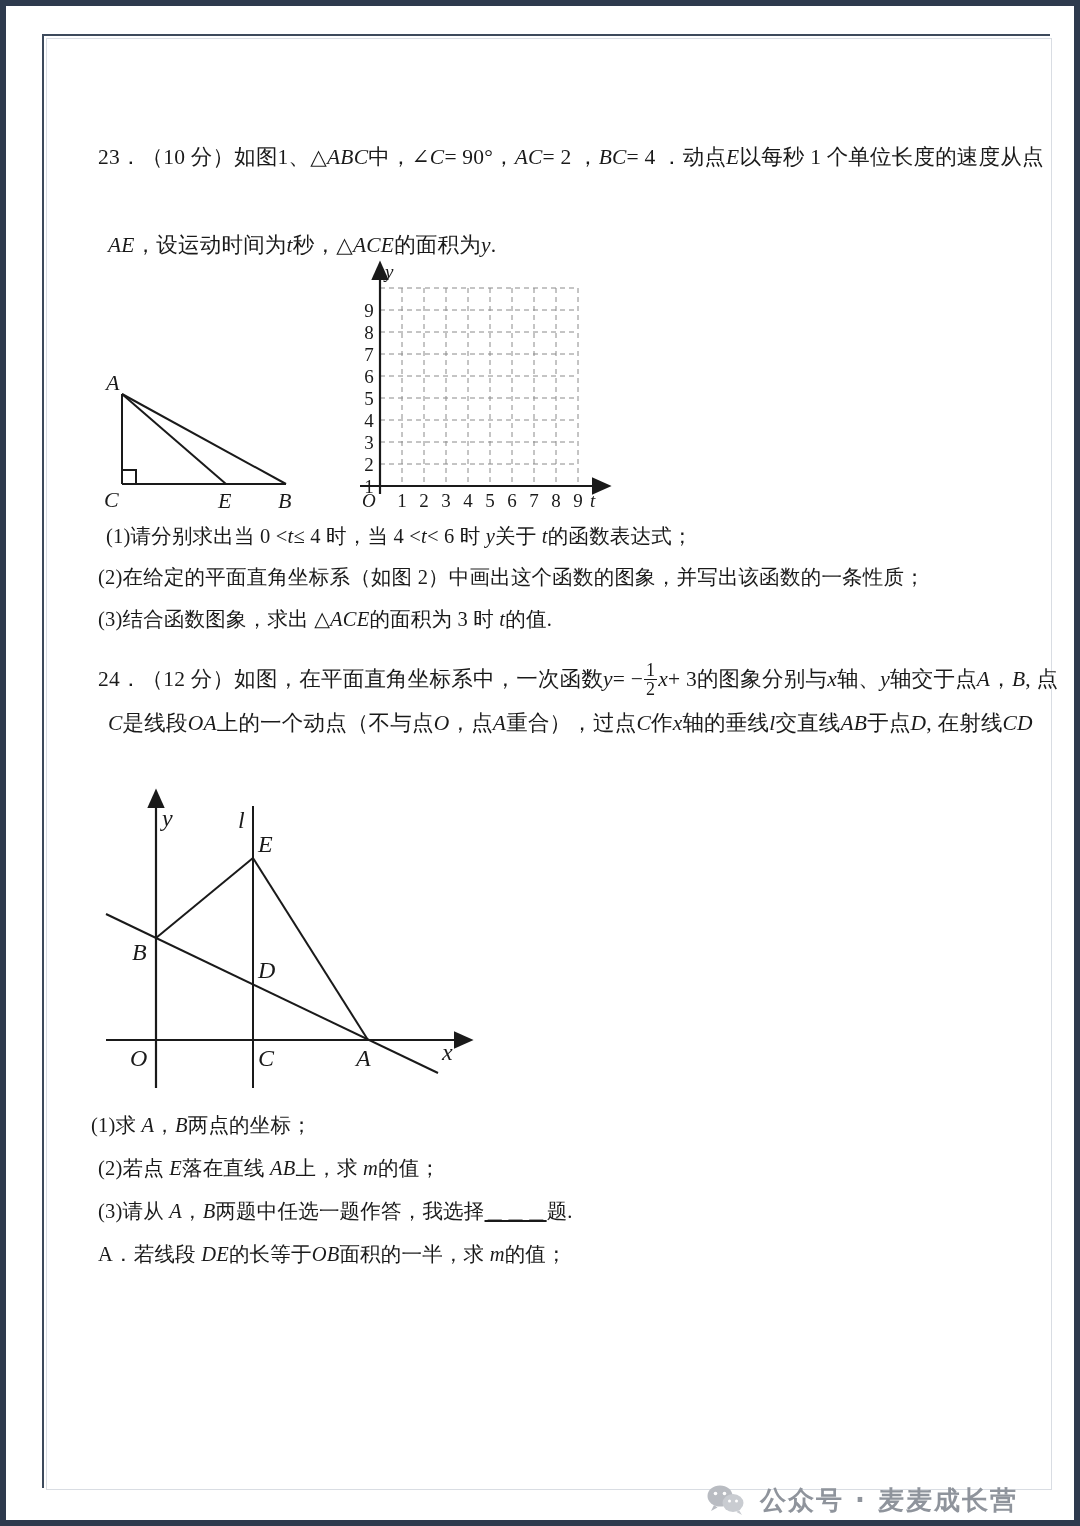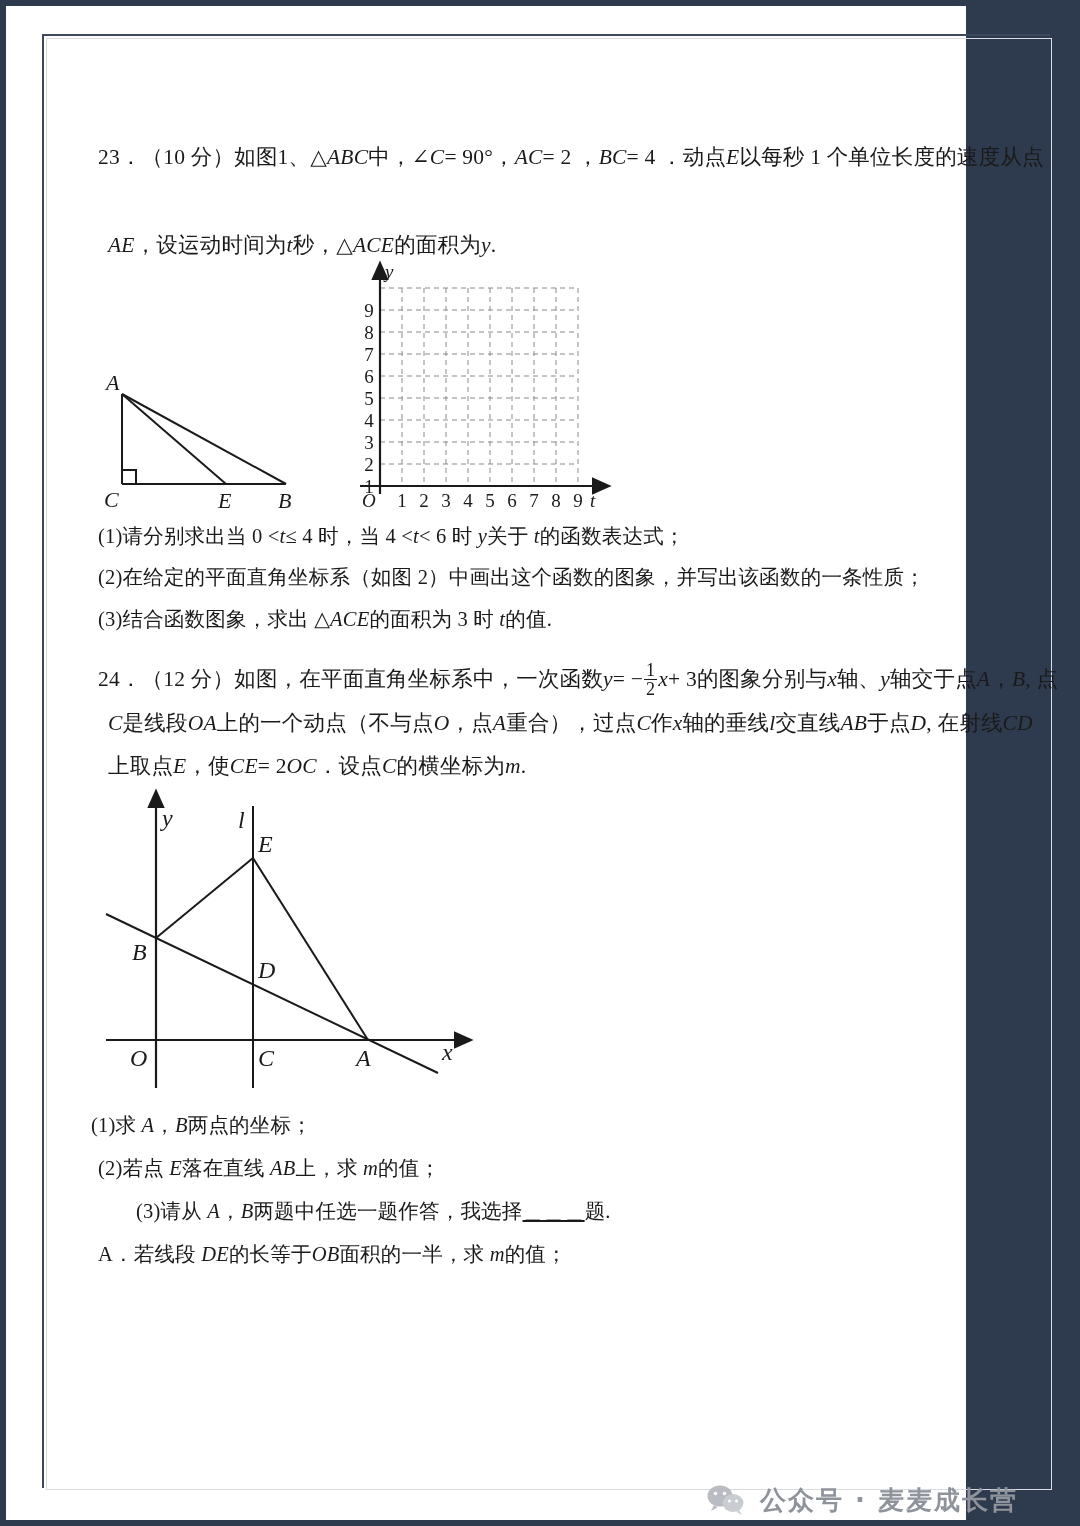--- a/index.html
+++ b/index.html
@@ -12,21 +12,21 @@
   #page{
     position:relative;
     width:1080px;height:1526px;
     box-sizing:border-box;
     background:#2e3a4d;         
     overflow:hidden;
   }
   #sheet{
     position:absolute;
     left:6px;top:6px;
-    width:960px;height:1514px;
+    width:1068px;height:1514px;
     background:#ffffff;
     box-sizing:border-box;
   }
   #inner-rule{
     position:absolute;
     left:36px;top:28px;
     width:1008px;height:1454px;
     border:2px solid #3d4a5c;
     border-right:none;border-bottom:none;
     box-sizing:border-box;
@@ -178,43 +178,40 @@
           <text x="112" y="243">4</text>
             <text x="134" y="243">5</text>
             <text x="156" y="243">6</text>
           <text x="178" y="243">7</text>
             <text x="200" y="243">8</text>
             <text x="222" y="243">9</text>
         </g>
       </svg>
     </div>
 
-    <div class="body-text sub-q" style="left:92px;top:515px;">
+    <div class="body-text sub-q" style="left:100px;top:515px;">
       <span>(1)请分别求出当 0 &lt;</span><span class="it">t</span><span>≤ 4 时，当 4 &lt;</span><span class="it">t</span><span>&lt; 6 时</span>&nbsp;<span class="it">y</span><span>关于</span>&nbsp;<span class="it">t</span><span>的函数表达式；</span>
     </div>
 
     <div class="body-text sub-q" style="left:92px;top:556px;">
       <span>(2)在给定的平面直角坐标系（如图 2）中画出这个函数的图象，并写出该函数的一条性质；</span>
     </div>
 
     <div class="body-text sub-q" style="left:92px;top:598px;">
       <span>(3)结合函数图象，求出 △</span><span class="it">ACE</span><span>的面积为 3 时</span>&nbsp;<span class="it">t</span><span>的值.</span>
     </div>
 
     <div class="body-text lead" style="left:92px;top:655px;">
       <span class="num">24</span><span>．</span><span>（12 分）</span><span>如图，在平面直角坐标系中，一次函数</span><span class="it">y</span><span>= −</span><span class="frac"><span class="n">1</span><span class="d">2</span></span><span class="it">x</span><span>+ 3</span><span>的图象分别与</span><span class="it">x</span><span>轴、</span><span class="it">y</span><span>轴交于点</span><span class="it">A</span><span>，</span><span class="it">B</span><span>, 点</span>
     </div>
 
     <div class="body-text lead" style="left:102px;top:702px;">
       <span class="it">C</span><span>是线段</span><span class="it">OA</span><span>上的一个动点（不与点</span><span class="it">O</span><span>，点</span><span class="it">A</span><span>重合），过点</span><span class="it">C</span><span>作</span><span class="it">x</span><span>轴的垂线</span><span class="it">l</span><span>交直线</span><span class="it">AB</span><span>于点</span><span class="it">D</span><span>, 在射线</span><span class="it">CD</span>
     </div>
 
-    <div class="body-text lead" style="left:102px;top:745px;">
-      <span>上取点</span><span class="it">E</span><span>，使</span><span class="it">CE</span><span>= 2</span><span class="it">OC</span><span>．设点</span><span class="it">C</span><span>的横坐标为</span><span class="it">m</span><span>.</span>
-    </div>
 
     <div class="fig" style="left:92px;top:782px;">
       <svg width="400" height="310" viewBox="0 0 400 310">
         <defs>
           <marker id="arrHead2" markerWidth="10" markerHeight="10" refX="1" refY="4" orient="auto">
             <path d="M0,0 L9,4 L0,8 z" fill="#1a1a1a"></path>
           </marker>
         </defs>
 
         <line x1="58" y1="300" x2="58" y2="18" stroke="#1a1a1a" stroke-width="2.2" marker-end="url(#arrHead2)"></line>
@@ -242,21 +239,21 @@
     </div>
 
     <div class="body-text sub-q" style="left:85px;top:1104px;">
       <span>(1)求</span>&nbsp;<span class="it">A</span><span>，</span><span class="it">B</span><span>两点的坐标；</span>
     </div>
 
     <div class="body-text sub-q" style="left:92px;top:1147px;">
       <span>(2)若点</span>&nbsp;<span class="it">E</span><span>落在直线</span>&nbsp;<span class="it">AB</span><span>上，求</span>&nbsp;<span class="it">m</span><span>的值；</span>
     </div>
 
-    <div class="body-text sub-q" style="left:92px;top:1190px;margin-left:38px;">
+    <div class="body-text sub-q" style="left:92px;top:1190px;">
       <span>(3)请从</span>&nbsp;<span class="it">A</span><span>，</span><span class="it">B</span><span>两题中任选一题作答，我选择</span><span style="text-decoration:underline;">＿＿＿</span><span>题.</span>
     </div>
 
     <div class="body-text sub-q" style="left:92px;top:1233px;">
       <span>A．若线段</span>&nbsp;<span class="it">DE</span><span>的长等于</span><span class="it">OB</span><span>面积的一半，求</span>&nbsp;<span class="it">m</span><span>的值；</span>
     </div>
 
 
     <div id="footer">
       <span class="wx">

